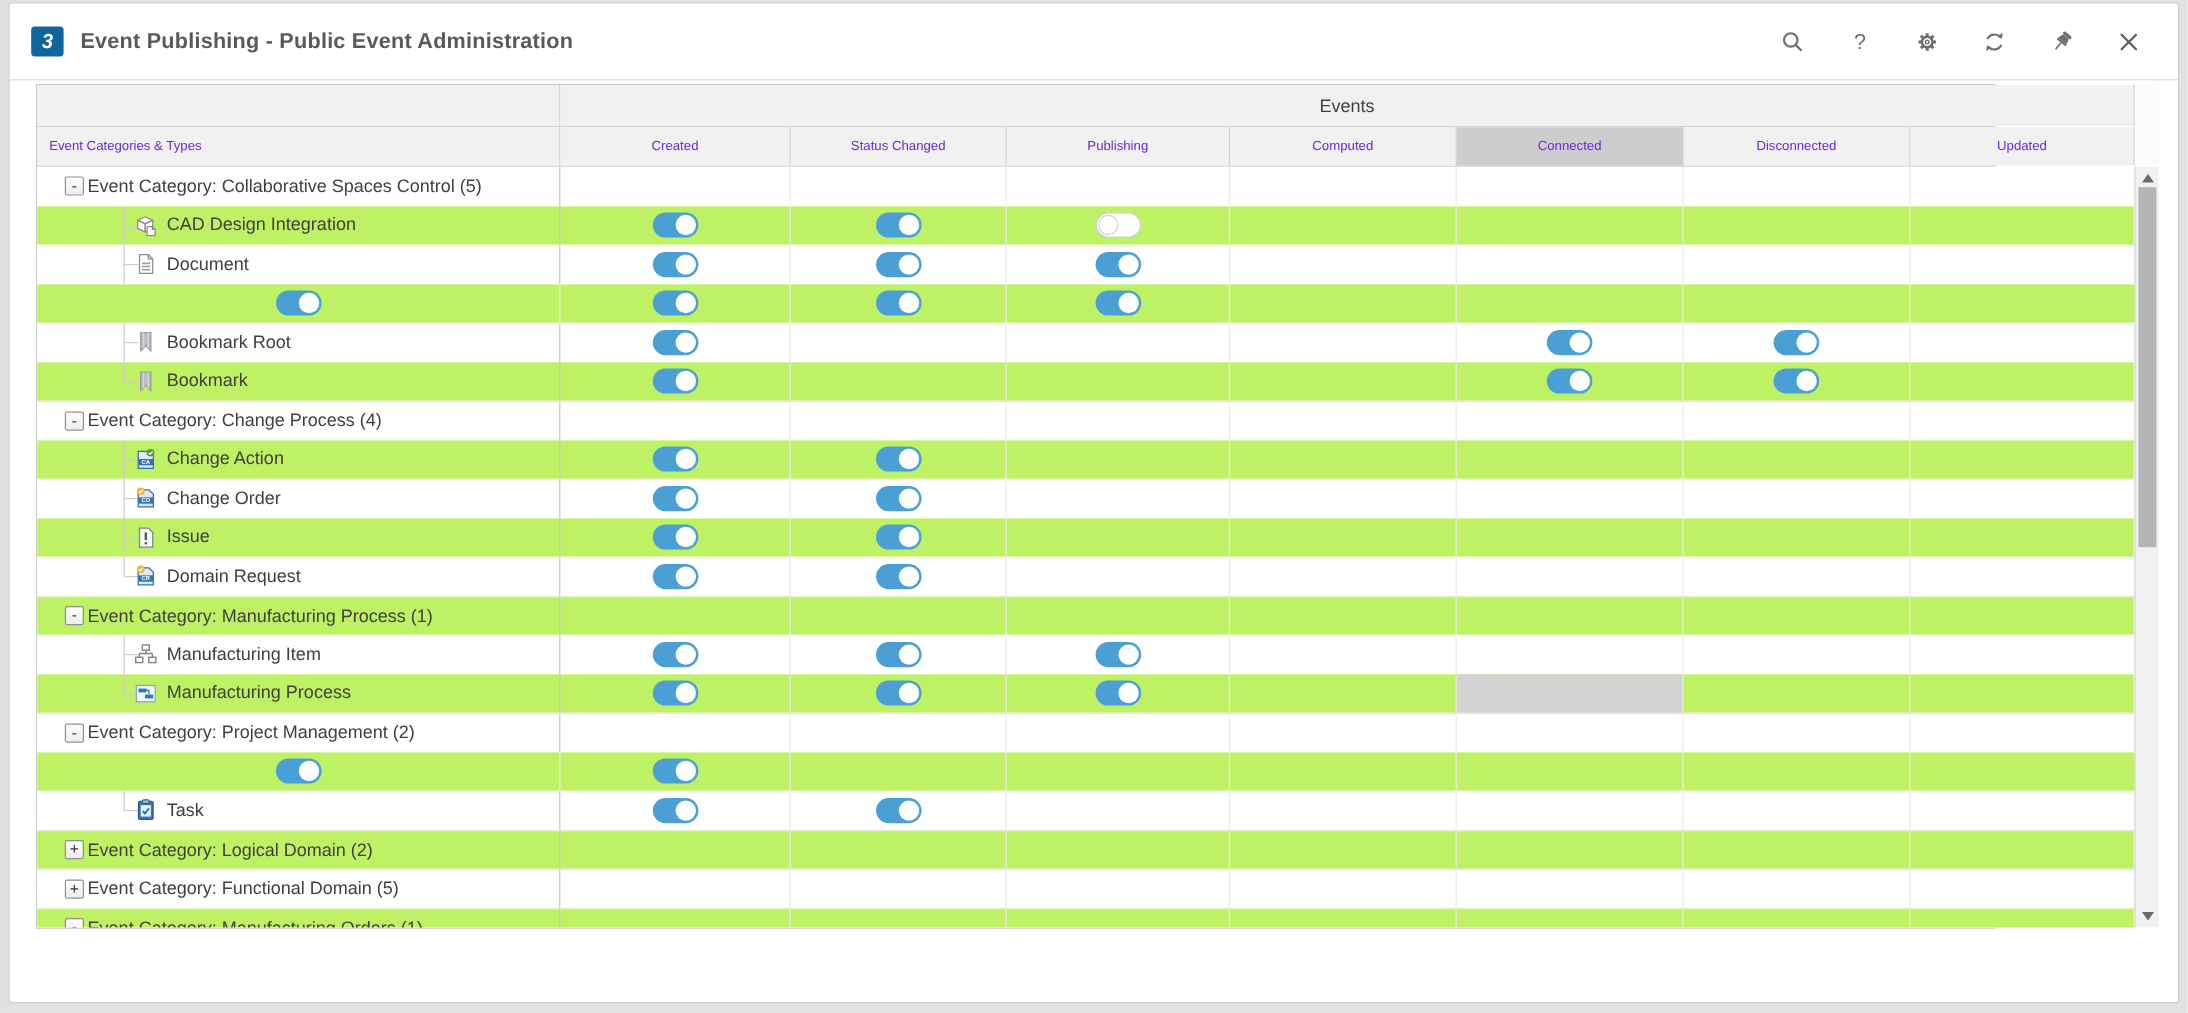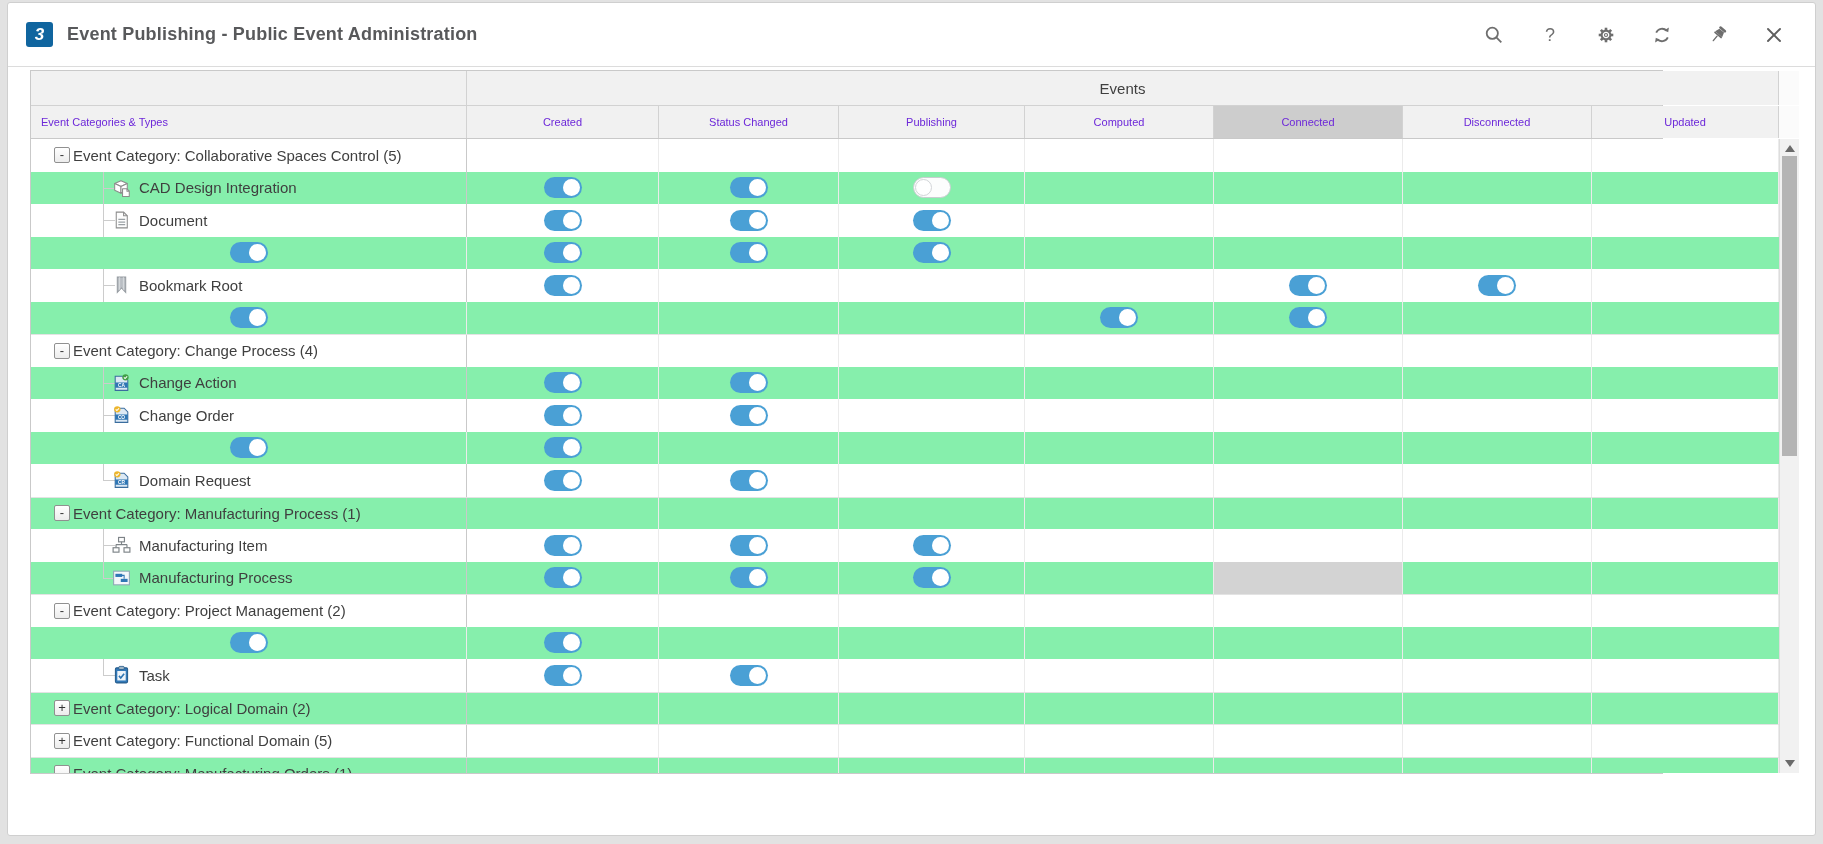--- a/index.html
+++ b/index.html
@@ -54,21 +54,21 @@
   }
   .chead .hcell.treehdr { justify-content:flex-start; padding-left:10px; cursor:default; }
   .chead .hcell.sel { background:#cdcdcd; }
   .chead .hcell.sbpad { background:#fbfbfb; border-right:none; cursor:default; }
 
   .tbody { position:relative; height:634px; overflow:hidden; width:1768px; background:#fff; }
   .trow {
     display:grid; grid-template-columns:436px 192px 180px 186px 189px 189px 189px 187px;
     height:32.5px; width:1748px; position:relative; background:#fff;
   }
-  .trow.stripe { background:#86efac; }
+  .trow.stripe { background:#bef264; }
   .trow.cat { border-top:1px solid #e3e3e3; }
   .tbody .trow:first-child { border-top:none; }
   .cell {
     border-right:1px solid #ebebeb;
     display:flex; align-items:center; justify-content:center;
     cursor:pointer;
   }
   .cell.selcell { background:#d3d3d3; }
   .treecell {
     border-right:1px solid #c9c9c9; position:relative;
@@ -327,20 +327,32 @@
             </span>
           </div>
           <div class="cell">
             <span class="tg on">
               <span class="knob"></span>
             </span>
           </div>
           <div class="cell"></div>
         </div>
         <div class="trow typ stripe lastchild">
+          <div class="treecell">
+            <span class="vline"></span>
+            <span class="hline"></span>
+            <span class="ticon">
+              <svg viewBox="0 0 20 20">
+                <path d="M6 2.5h8V17l-4-4.2L6 17z" fill="#b9bec3" stroke="#969ca1"></path>
+                <line x1="8.2" y1="2.5" x2="8.2" y2="14.6" stroke="#d7dadd"></line>
+                <line x1="11.8" y1="2.5" x2="11.8" y2="14.6" stroke="#d7dadd"></line>
+              </svg>
+            </span>
+            <span class="label">Bookmark</span>
+          </div>
           <div class="cell">
             <span class="tg on">
               <span class="knob"></span>
             </span>
           </div>
           <div class="cell"></div>
           <div class="cell"></div>
           <div class="cell"></div>
           <div class="cell">
             <span class="tg on">
@@ -423,20 +435,32 @@
               <span class="knob"></span>
             </span>
           </div>
           <div class="cell"></div>
           <div class="cell"></div>
           <div class="cell"></div>
           <div class="cell"></div>
           <div class="cell"></div>
         </div>
         <div class="trow typ stripe">
+          <div class="treecell">
+            <span class="vline"></span>
+            <span class="hline"></span>
+            <span class="ticon">
+              <svg viewBox="0 0 20 20">
+                <path d="M5 2.5h7l3.5 3.5v11.5H5z" fill="#fdfdfd" stroke="#7f8488"></path>
+                <rect x="9.1" y="5.8" width="1.8" height="6.2" fill="#4a4f54"></rect>
+                <rect x="9.1" y="13.6" width="1.8" height="1.8" fill="#4a4f54"></rect>
+              </svg>
+            </span>
+            <span class="label">Issue</span>
+          </div>
           <div class="cell">
             <span class="tg on">
               <span class="knob"></span>
             </span>
           </div>
           <div class="cell">
             <span class="tg on">
               <span class="knob"></span>
             </span>
           </div>

